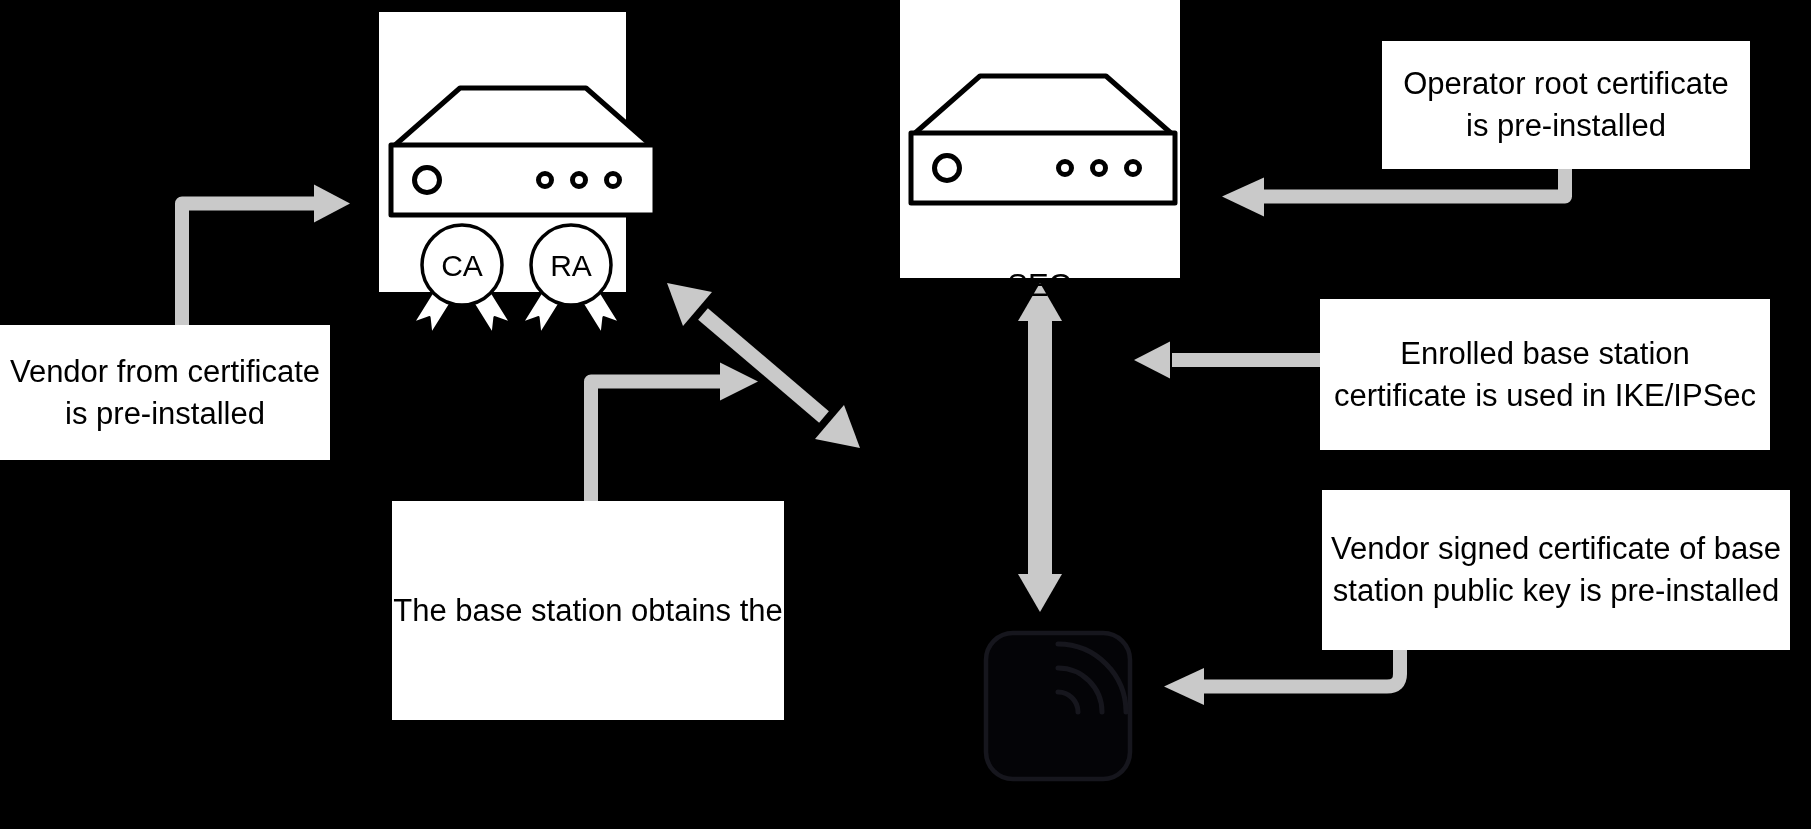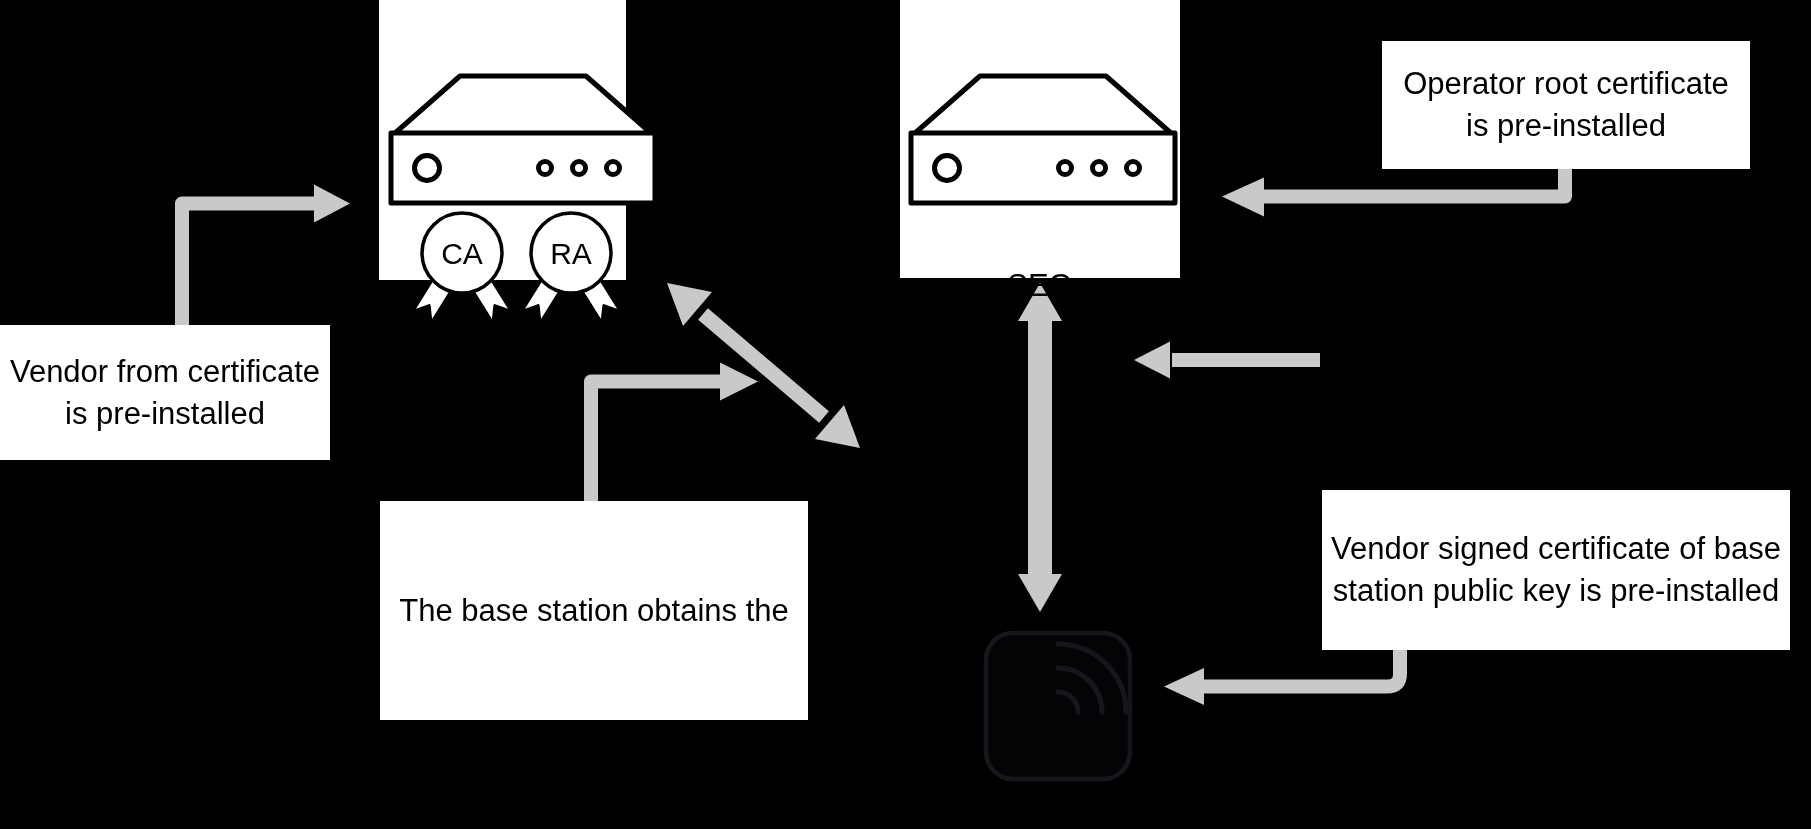--- a/index.html
+++ b/index.html
@@ -66,21 +66,21 @@
       <polygon class="ahead" points="1018,321 1062,321 1040,283"></polygon>
       <polygon class="ahead" points="1018,574 1062,574 1040,612"></polygon>
     </g>
     <g>
       <path class="ashaft mid" d="M703,314 L824,417"></path>
       <polygon class="ahead" points="667,283 683,326 712,292"></polygon>
       <polygon class="ahead" points="860,448 815,439 844,405"></polygon>
     </g>
   </svg>
 
-  <div class="node" style="left:379px;top:0;width:247px;height:280px;">
+  <div class="node" style="left:379px;top:12px;width:247px;height:280px;">
     <svg style="left:3px;top:0;" width="276" height="210" viewBox="0 0 276 210">
       <polygon class="srv-face" points="78,76 204,76 270,134 12,134"></polygon>
       <rect class="srv-face" x="9" y="133" width="264" height="70"></rect>
       <circle class="srv-dot" cx="45" cy="168" r="12.5"></circle>
       <circle class="srv-dot" cx="163" cy="168" r="6.5"></circle>
       <circle class="srv-dot" cx="197" cy="168" r="6.5"></circle>
       <circle class="srv-dot" cx="231" cy="168" r="6.5"></circle>
     </svg>
     <svg style="left:28px;top:203px;" width="110" height="132" viewBox="-55 -50 110 132">
       <g transform="rotate(32)">
@@ -126,23 +126,27 @@
   <div class="note" style="left:0;top:325px;width:330px;height:135px;">
     <div class="line">Vendor from certificate</div>
     <div class="line">is pre-installed</div>
   </div>
 
   <div class="note" style="left:1382px;top:41px;width:368px;height:128px;">
     <div class="line">Operator root certificate</div>
     <div class="line">is pre-installed</div>
   </div>
 
+  <div class="note" style="left:1320px;top:299px;width:450px;height:151px;">
+    <div class="line">Enrolled base station</div>
+    <div class="line">certificate is used in IKE/IPSec</div>
+  </div>
 
   <div class="note" style="left:1322px;top:490px;width:468px;height:160px;">
     <div class="line">Vendor signed certificate of base</div>
     <div class="line">station public key is pre-installed</div>
   </div>
 
-  <div class="note" style="left:380px;top:501px;width:428px;height:219px;">
+  <div class="note" style="left:392px;top:501px;width:392px;height:219px;">
     <div class="line">The base station obtains the</div>
   </div>
 
 </div>
 
 </body></html>

